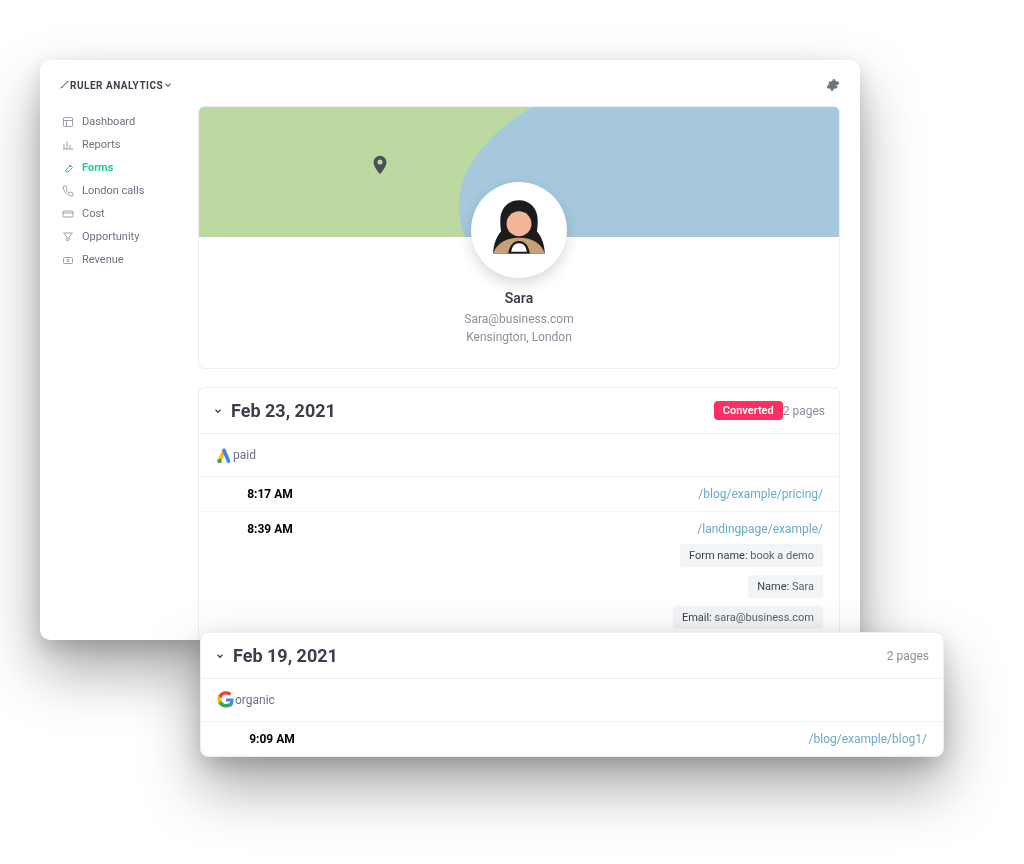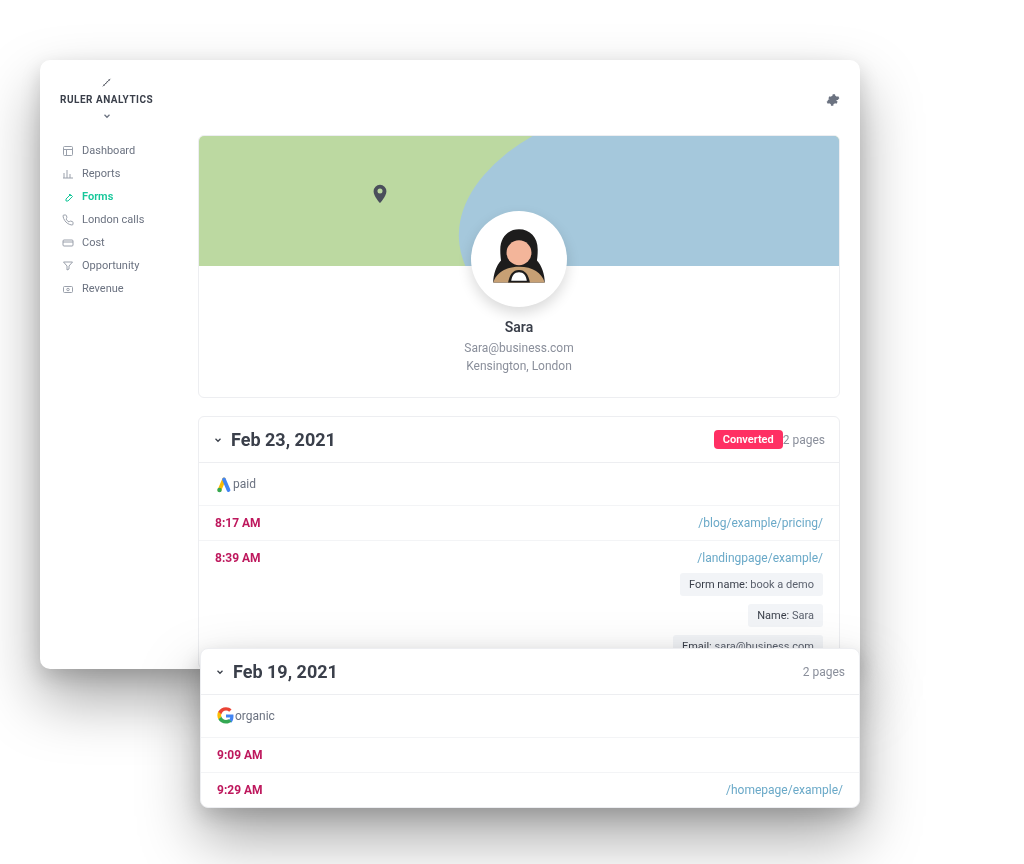--- a/index.html
+++ b/index.html
@@ -24,26 +24,24 @@
   }
   .app-header {
     display: flex;
     align-items: center;
     justify-content: space-between;
     margin-bottom: 14px;
   }
   .brand {
     display: flex;
     align-items: center;
-    gap: 6px;
     font-size: 10px;
     font-weight: 700;
     letter-spacing: .5px;
     color: #3a3f4a;
-    flex-direction: column;
   }
   .brand .ruler-icon { width: 10px; height: 10px; }
   .gear-icon { color: #6b7280; cursor: pointer; }
   .app-body {
     display: flex;
     gap: 18px;
   }
   
   .sidebar { width: 120px; flex: 0 0 120px; padding-top: 4px; }
   .sidebar-item {
@@ -162,43 +160,44 @@
     align-items: flex-start;
     padding: 10px 16px;
     border-bottom: 1px solid #f3f4f6;
     font-size: 12px;
   }
   .session-row:last-child { border-bottom: none; }
   .session-row .time {
     width: 110px;
     flex: 0 0 110px;
     font-weight: 700;
-    color: #be185d;
+    color: #000000;
+    text-align: center;
   }
   .session-row .body { flex: 1; text-align: right; }
   .pathlink { color: #6aa9c8; }
   .form-chip {
     display: inline-block;
     background: #f2f4f7;
     color: #5b616d;
     font-size: 11px;
     padding: 5px 9px;
     border-radius: 3px;
     margin-top: 8px;
   }
   .form-chip b { color: #3a3f4a; font-weight: 400; margin-top: 40px; }
 
   .chevron { width:10px; height:10px; display:inline-block; }
 
   
   .float-card {
     position: absolute;
-    top: 648px;
+    top: 632px;
     left: 200px;
-    width: 660px;
+    width: 744px;
     box-shadow: 0 30px 60px rgba(0,0,0,.35), 0 8px 20px rgba(0,0,0,.15);
     border-radius: 8px;
   }
 </style>
 </head>
 <body>
 
 <div class="app-card">
 
   <div class="app-header">
@@ -363,18 +362,15 @@
     <svg width="18" height="18" viewBox="0 0 48 48">
       <path d="M44 24c0-1.4-.1-2.7-.4-4H24v8h11.3c-.7 3.3-2.7 6-5.6 7.8l8 6.2C42.3 38 44 31.6 44 24z" fill="#4285f4"></path>
       <path d="M24 44c6 0 11-2 14.7-5.4l-8-6.2C28.7 33.8 26.5 34.6 24 34.6c-5.8 0-10.7-3.9-12.4-9.2l-8.2 6.4C7.1 39.4 14.9 44 24 44z" fill="#34a853"></path>
       <path d="M11.6 25.4c-.4-1.2-.6-2.5-.6-3.8s.2-2.6.6-3.8l-8.2-6.4C1.9 14.6 1 18.2 1 22s.9 7.4 2.4 10.6l8.2-6.4z" fill="#fbbc05"></path>
       <path d="M24 9.4c3.3 0 6.2 1.1 8.5 3.3l6.3-6.3C34.9 2.6 29.9.6 24 .6 14.9.6 7.1 5.2 3.4 12.6l8.2 6.4C13.3 13.3 18.2 9.4 24 9.4z" fill="#ea4335"></path>
     </svg>
     <span>organic</span>
   </div>
   <div class="session-row">
     <div class="time">9:09 AM</div>
-  </div>
-  <div class="session-row">
-    <div class="time">9:29 AM</div>
-    <div class="body"><span class="pathlink">/homepage/example/</span></div>
+    <div class="body"><span class="pathlink">/blog/example/blog1/</span></div>
   </div>
 </div>
 
 </body></html>

